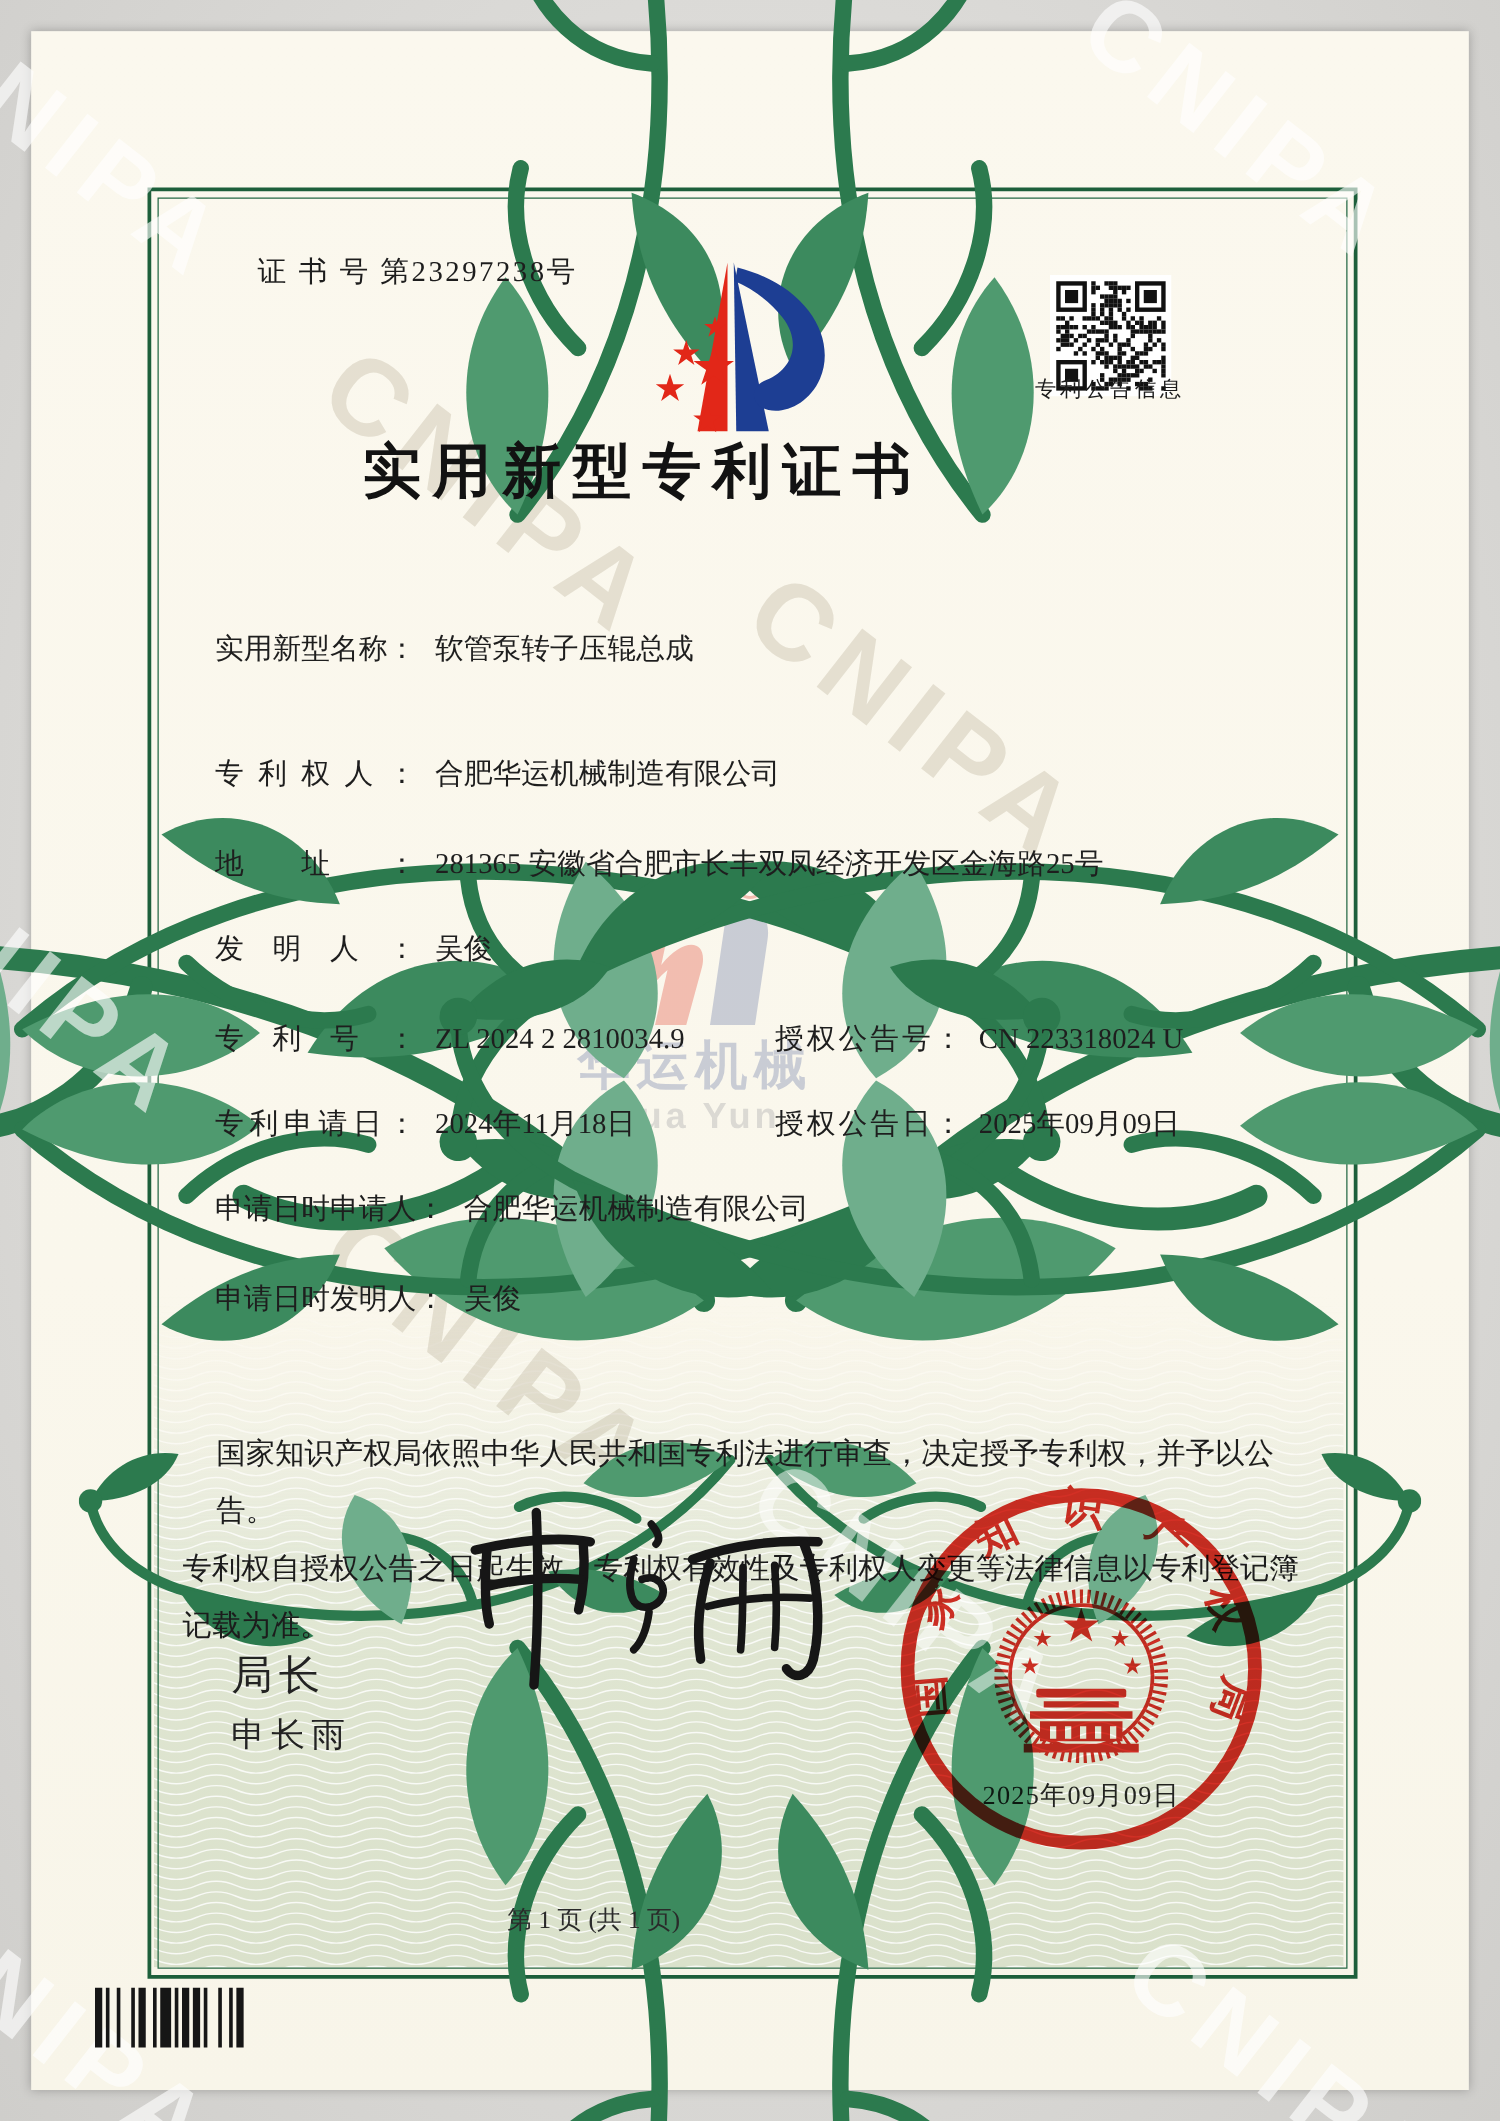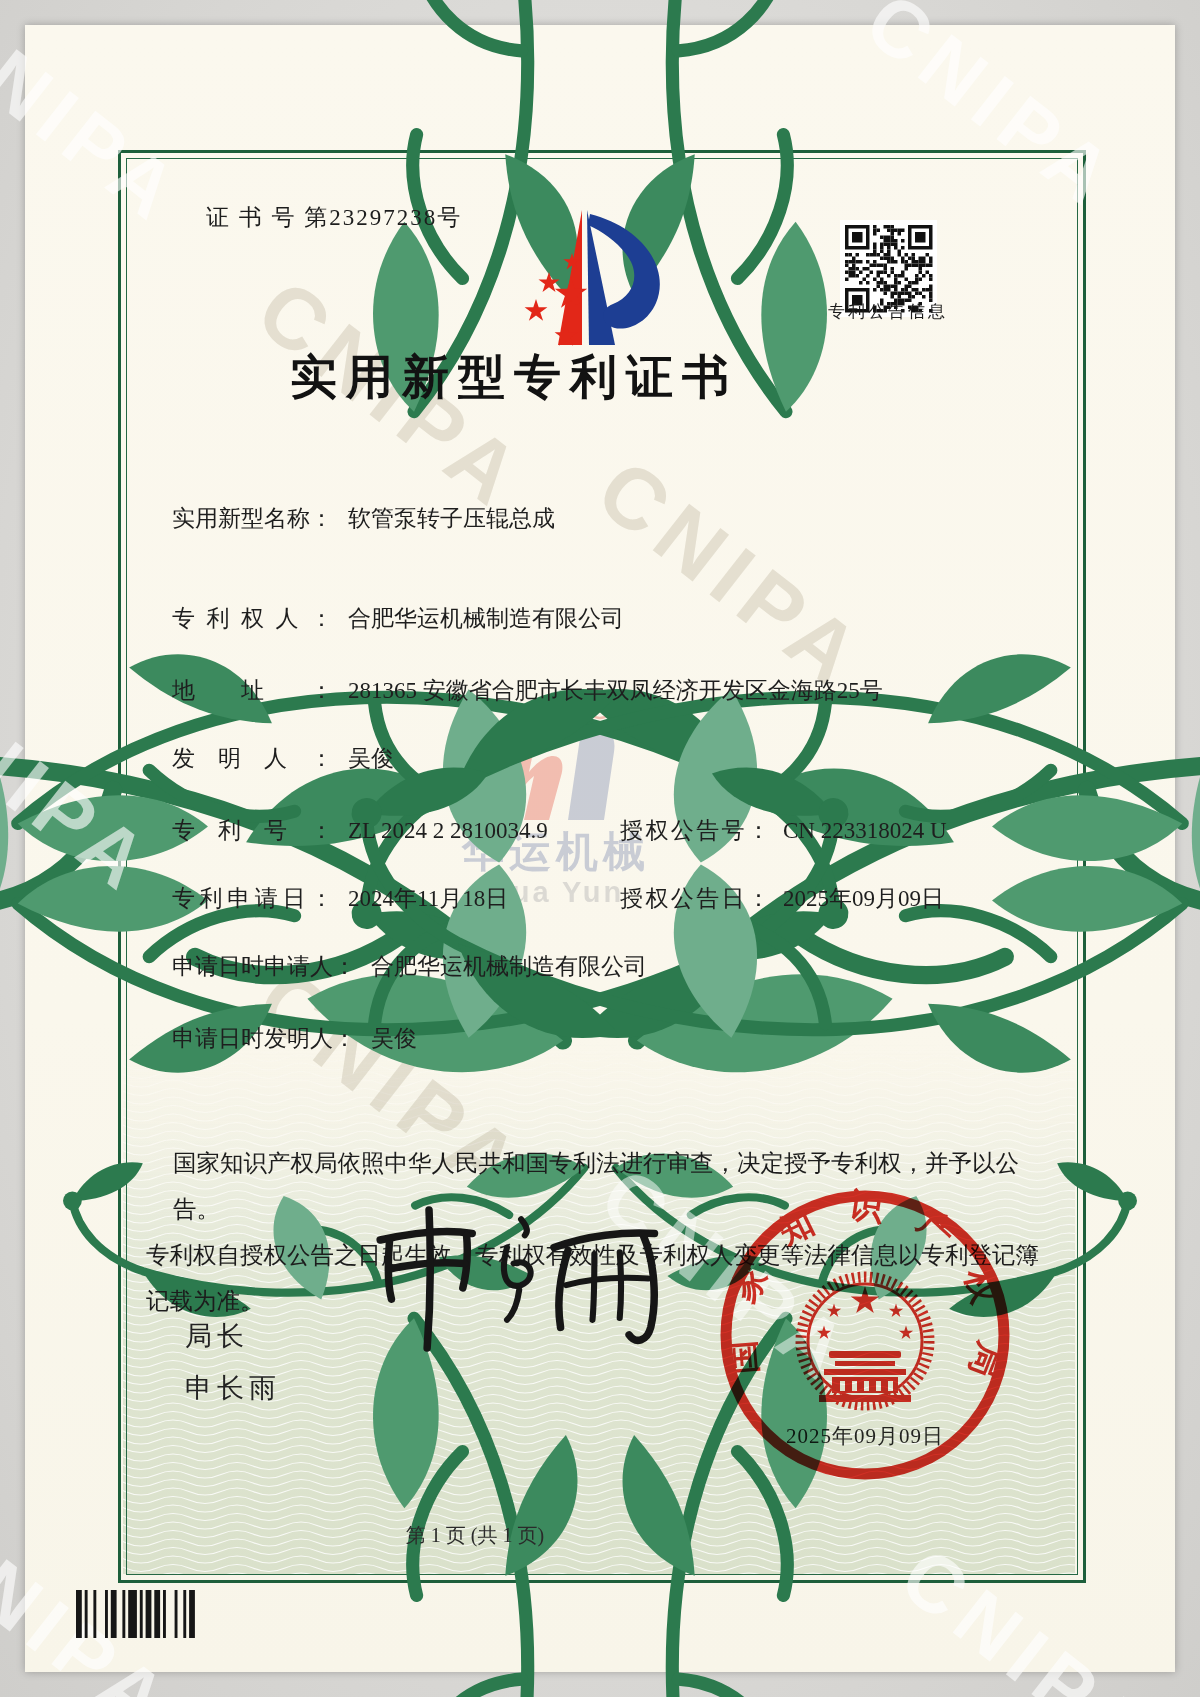--- a/index.html
+++ b/index.html
@@ -21,21 +21,21 @@
   #title{left:0;top:346px;width:1028px;text-align:center;font-size:47px;font-weight:bold;letter-spacing:9px;color:#121212;z-index:6;}
   .row{position:absolute;left:172px;font-size:23px;color:#1e1e1e;line-height:34px;z-index:6;white-space:nowrap;}
   .row .lbl{display:inline-block;min-width:161px;text-align:justify;text-align-last:justify;}
   .row .val{margin-left:15px;}
   .row .col2{position:absolute;left:448px;top:0;}
   .row .lbl2{display:inline-block;min-width:150px;text-align:justify;text-align-last:justify;}
   .row .val2{margin-left:13px;}
   #notice{position:absolute;left:146px;top:1140px;width:912px;z-index:6;font-size:23.5px;color:#1c1c1c;line-height:46px;}
   #notice .l1{padding-left:27px;}
   .kai{font-family:"Liberation Serif","DejaVu Serif",serif;}
-  #signer-title{left:185px;top:1318px;font-size:27px;letter-spacing:5px;color:#232323;font-family:"Liberation Sans","DejaVu Sans",sans-serif;z-index:6;}
+  #signer-title{left:185px;top:1318px;font-size:33px;letter-spacing:5px;color:#232323;font-family:"Liberation Sans","DejaVu Sans",sans-serif;z-index:6;}
   #signer-name{left:185px;top:1370px;font-size:27px;letter-spacing:5px;color:#232323;font-family:"Liberation Sans","DejaVu Sans",sans-serif;z-index:6;}
   #pagefoot{left:0;top:1522px;width:950px;text-align:center;font-size:20px;color:#2a2a2a;z-index:6;}
   #qrlabel{left:818px;top:300px;width:140px;text-align:center;font-size:17px;letter-spacing:3px;color:#1c1c1c;z-index:6;}
   #qrbox{position:absolute;left:840px;top:220px;width:97px;height:97px;background:#fff;z-index:6;}
   
   .gfx{position:absolute;z-index:6;}
   #company-wm{position:absolute;left:428px;top:680px;z-index:4;opacity:.30;}
   #seal{position:absolute;left:712px;top:1175px;z-index:8;opacity:.95;mix-blend-mode:multiply;}
   #sig{position:absolute;left:352px;top:1182px;z-index:7;}
   #ornaments{position:absolute;left:0;top:0;width:1200px;height:1697px;z-index:5;pointer-events:none;}

